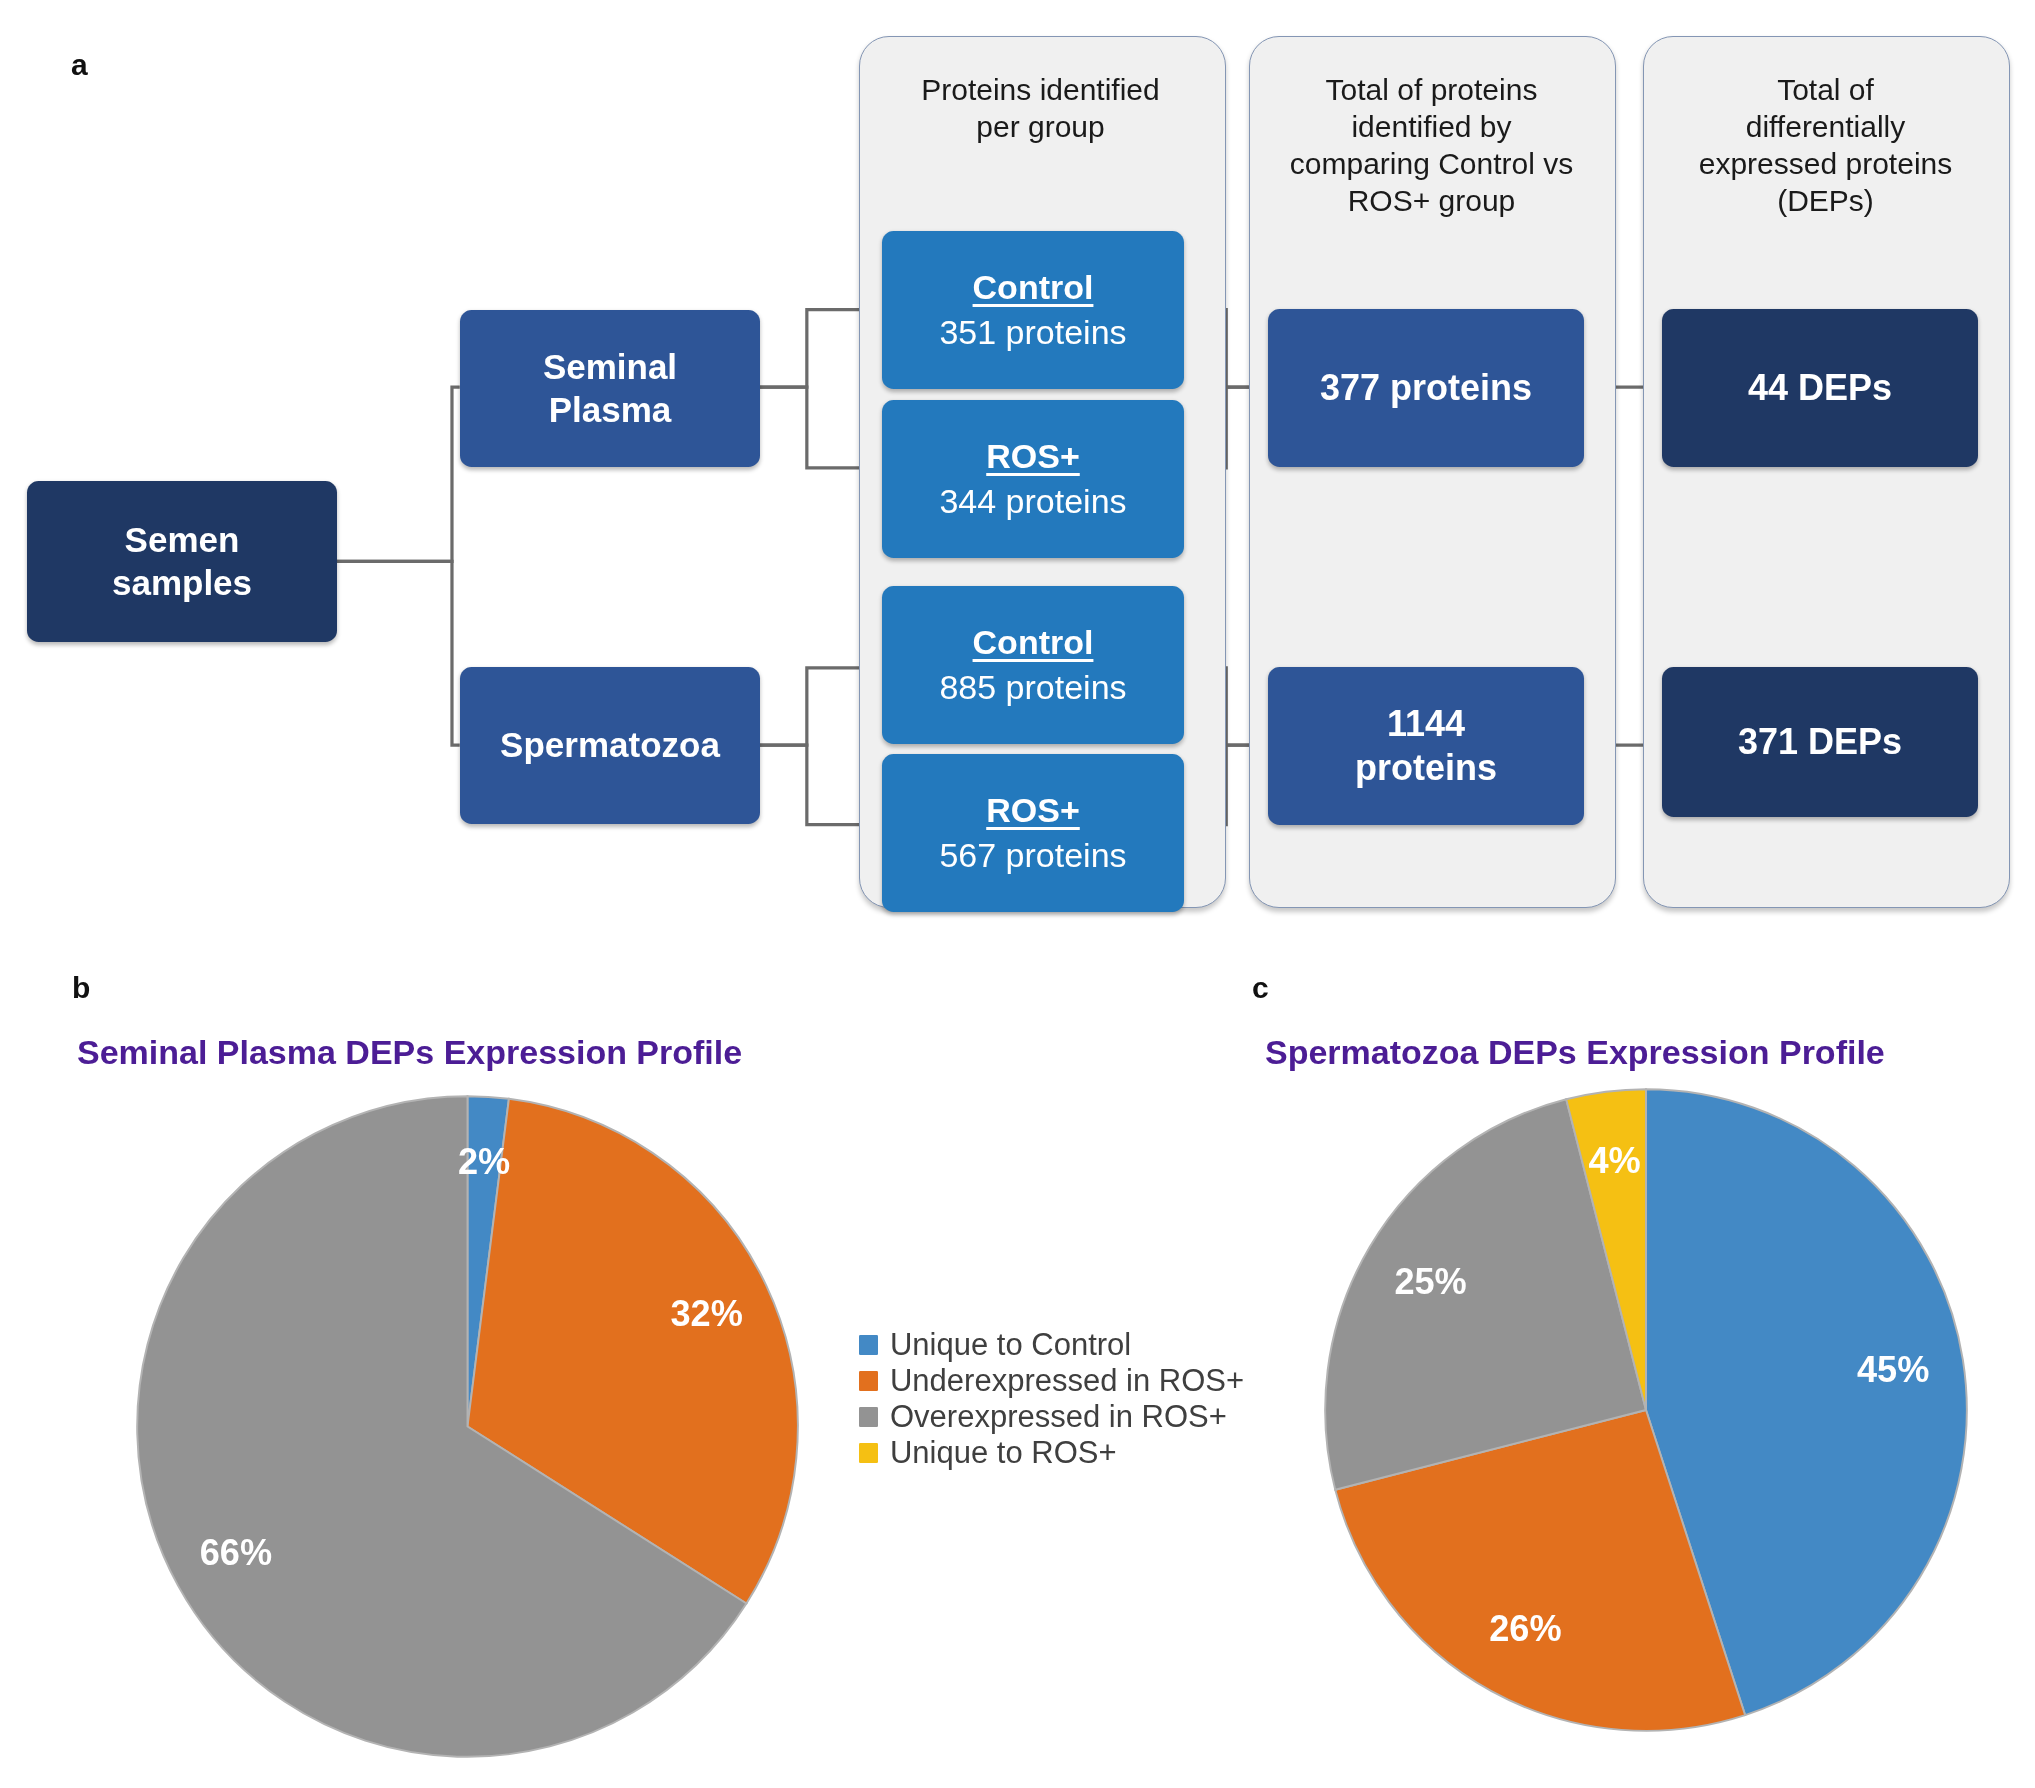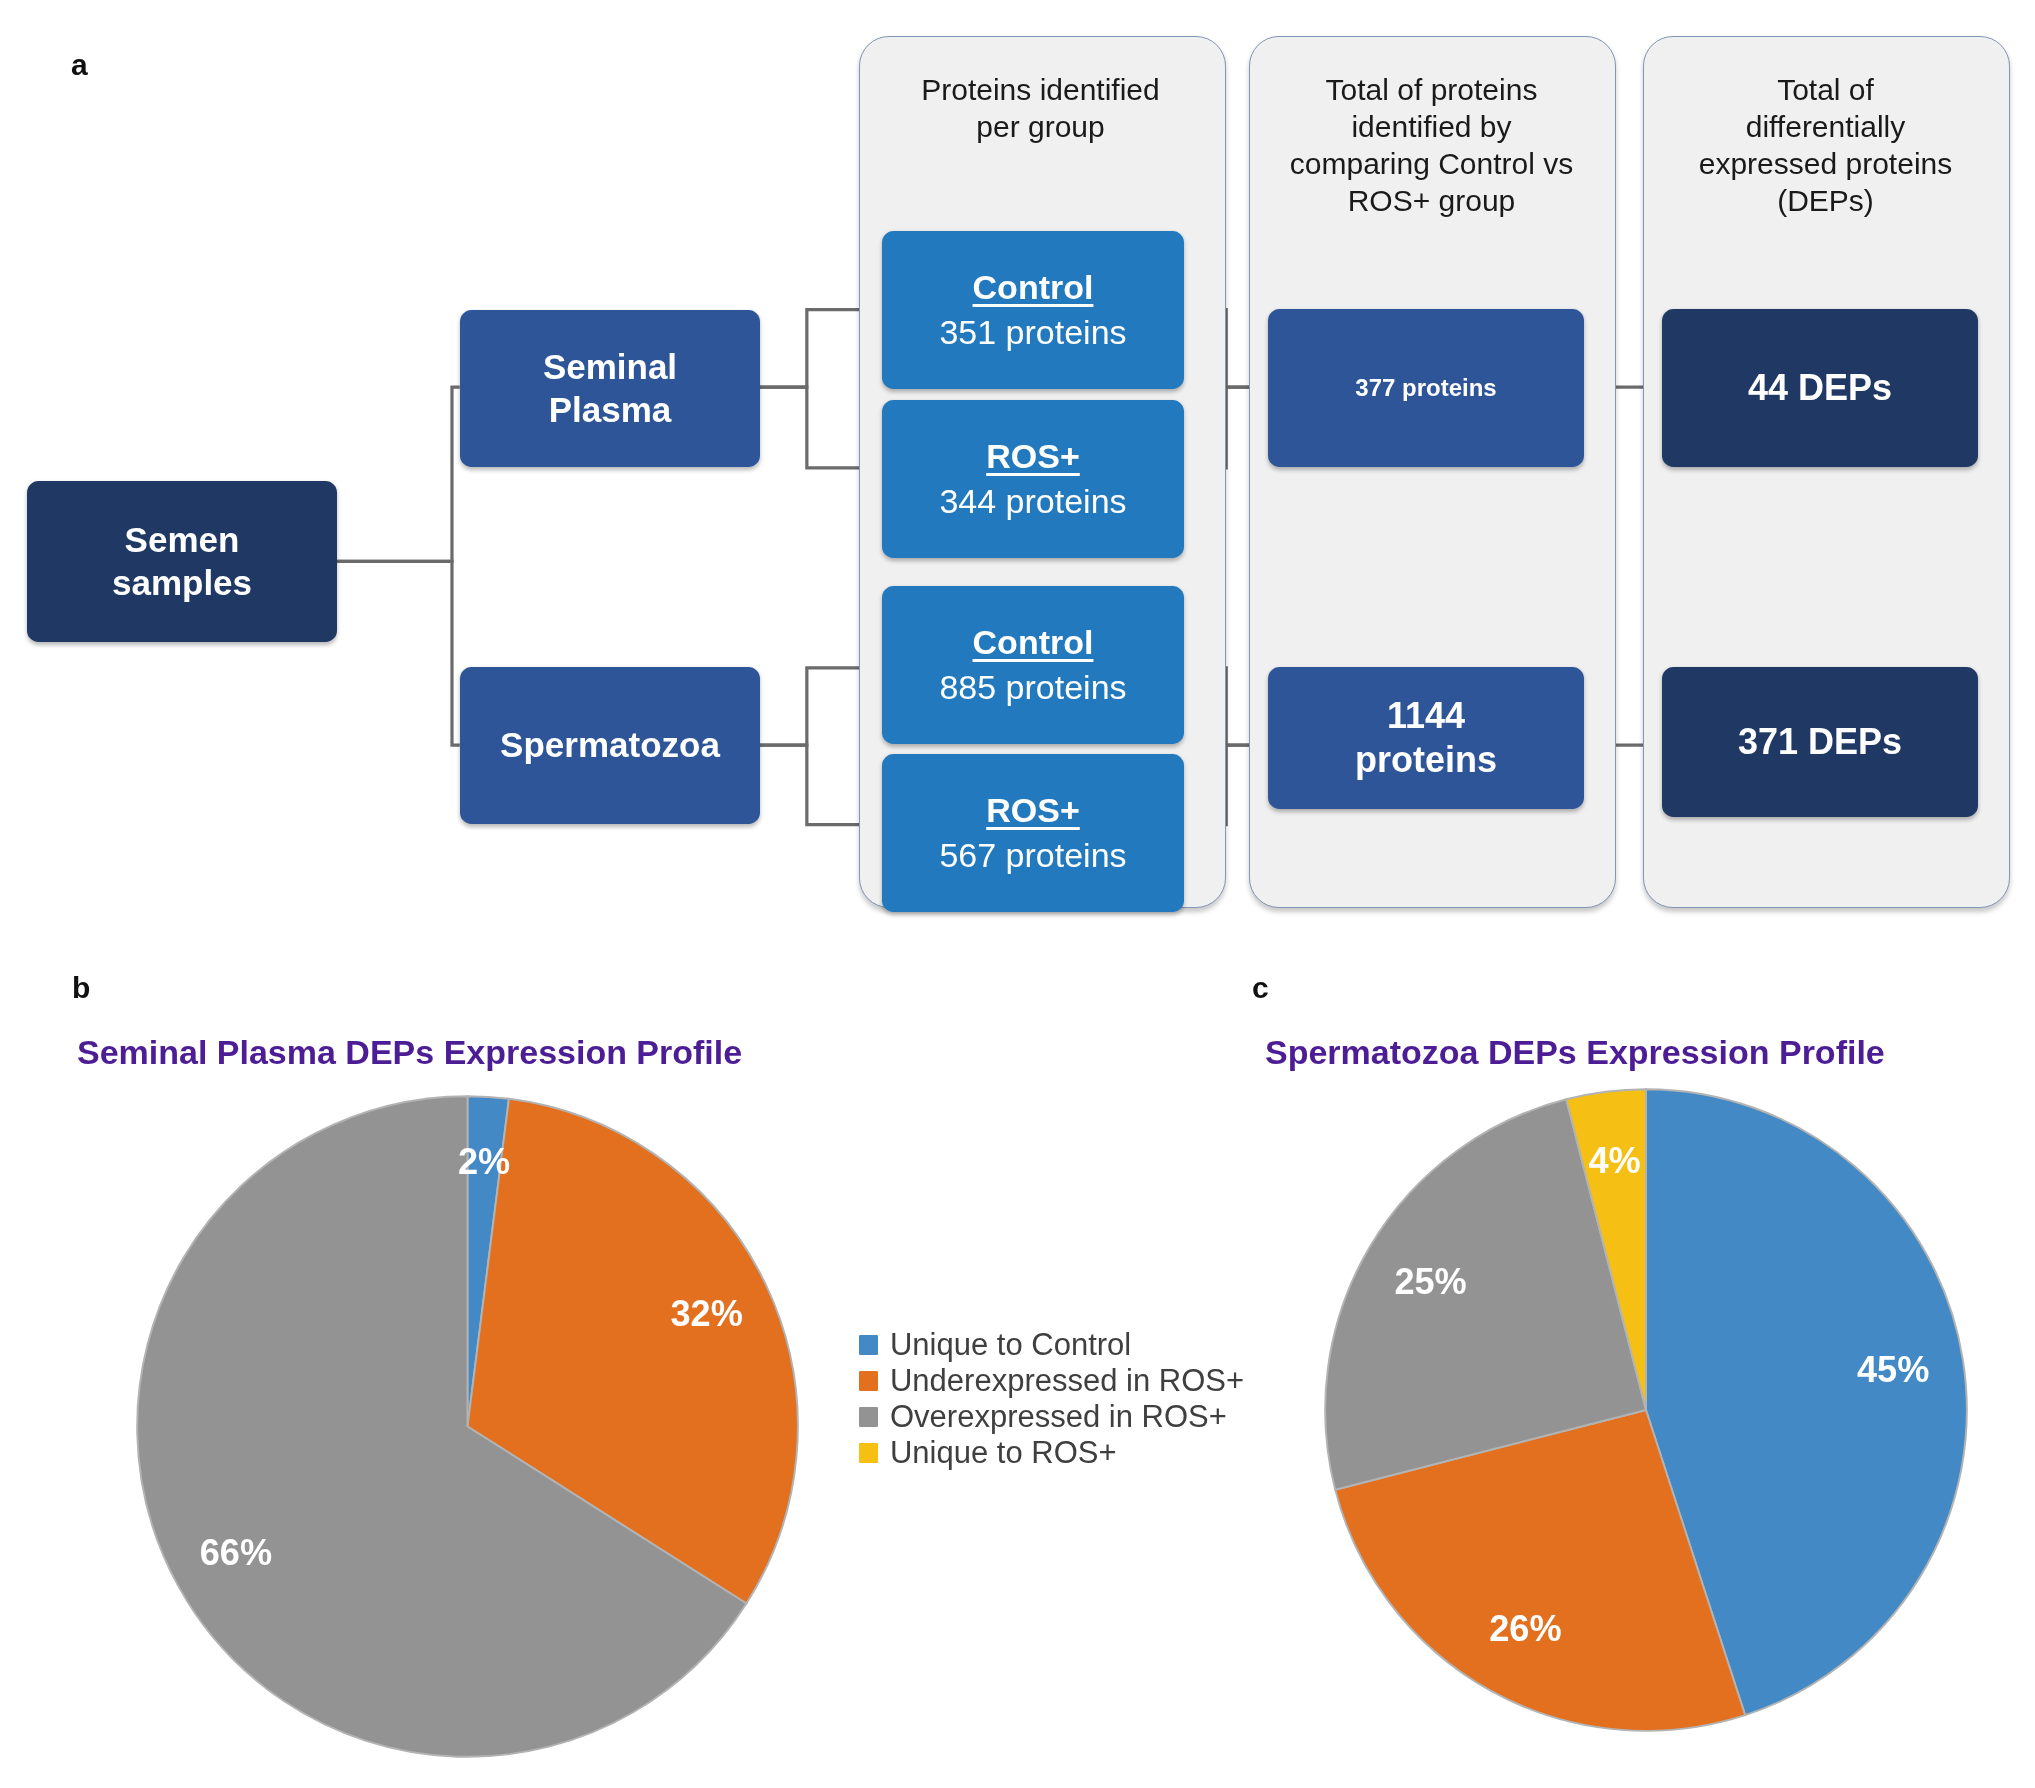--- a/index.html
+++ b/index.html
@@ -111,24 +111,24 @@
   </div>
   <div class="node light" style="left:882px;top:586px;width:302px;height:158px;font-size:34px;line-height:1.32;">
     <span class="title">Control</span>
     <span>885 proteins</span>
   </div>
   <div class="node light" style="left:882px;top:754px;width:302px;height:158px;font-size:34px;line-height:1.32;">
     <span class="title">ROS+</span>
     <span>567 proteins</span>
   </div>
 
-  <div class="node mid" style="left:1268px;top:309px;width:316px;height:158px;font-size:24px;line-height:1.22;">
+  <div class="node mid" style="left:1268px;top:309px;width:316px;height:158px;font-size:36px;line-height:1.22;">
     <span>377 proteins</span>
   </div>
-  <div class="node mid" style="left:1268px;top:667px;width:316px;height:142px;font-size:36px;line-height:1.22;">
+  <div class="node mid" style="left:1268px;top:667px;width:316px;height:158px;font-size:36px;line-height:1.22;">
     <span>1144</span>
     <span>proteins</span>
   </div>
 
   <div class="node dark" style="left:1662px;top:309px;width:316px;height:158px;font-size:36px;">
     <span>44 DEPs</span>
   </div>
   <div class="node dark" style="left:1662px;top:667px;width:316px;height:150px;font-size:36px;">
     <span>371 DEPs</span>
   </div>

